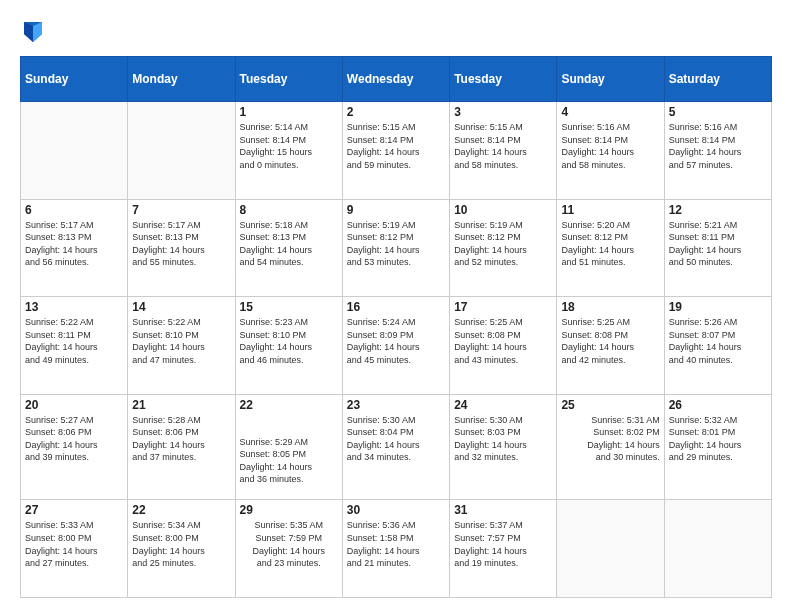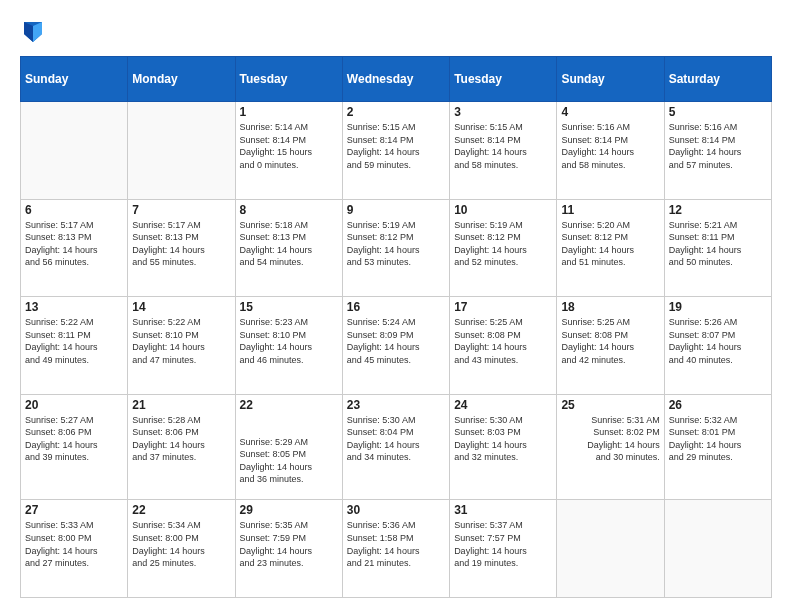--- a/index.html
+++ b/index.html
@@ -339,21 +339,21 @@
           </td>
           <td>
             <span class="day-num">22</span>
             <div class="day-info" style="white-space: pre-line;">Sunrise: 5:34 AM
 Sunset: 8:00 PM
 Daylight: 14 hours
 and 25 minutes.</div>
           </td>
           <td>
             <span class="day-num">29</span>
-            <div class="day-info" style="white-space: pre-line;">Sunrise: 5:35 AM
+            <div class="day-info" style="white-space: pre-line; text-align: center;">Sunrise: 5:35 AM
 Sunset: 7:59 PM
 Daylight: 14 hours
 and 23 minutes.</div>
           </td>
           <td>
             <span class="day-num">30</span>
             <div class="day-info" style="white-space: pre-line;">Sunrise: 5:36 AM
 Sunset: 1:58 PM
 Daylight: 14 hours
 and 21 minutes.</div>

